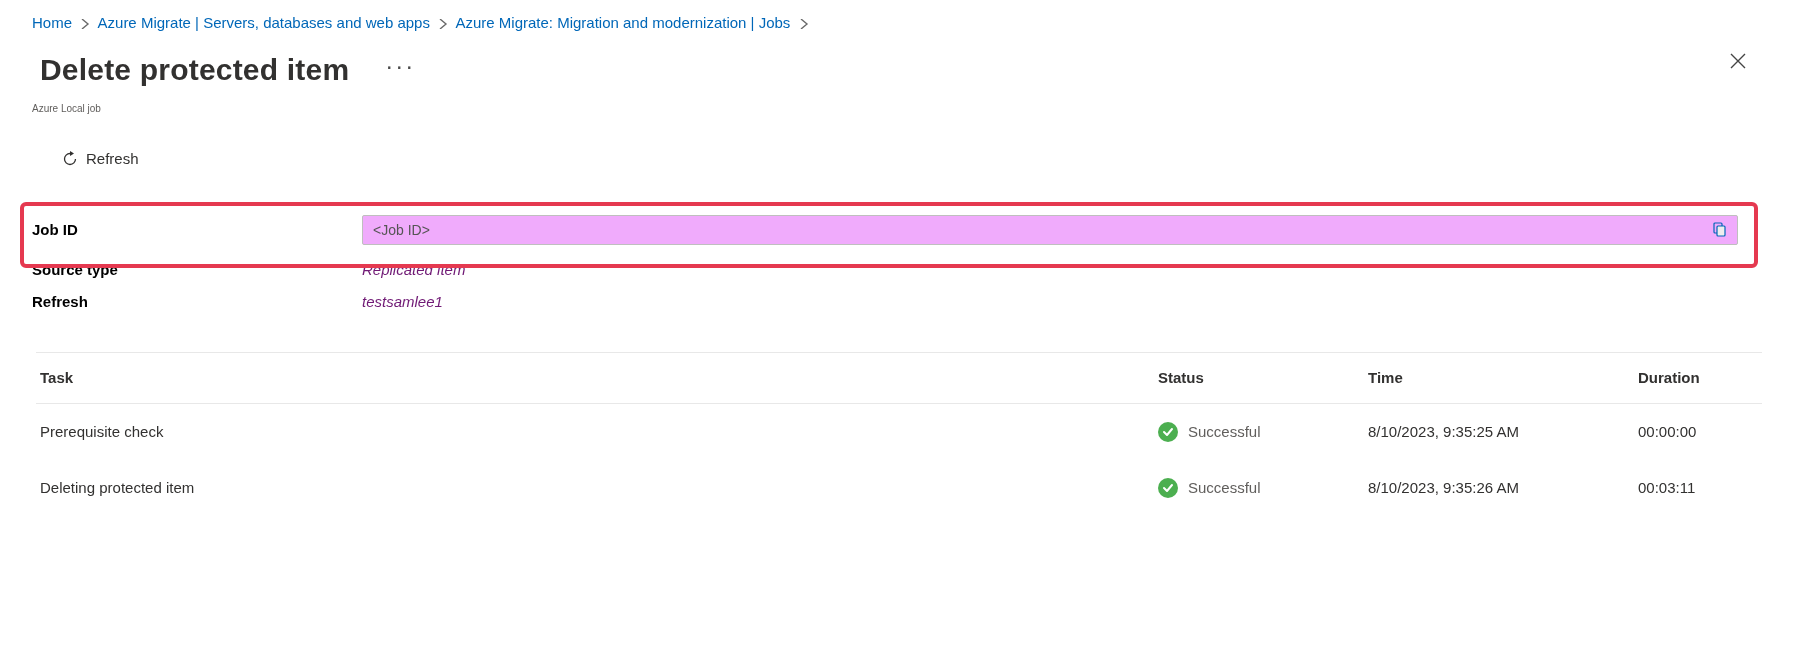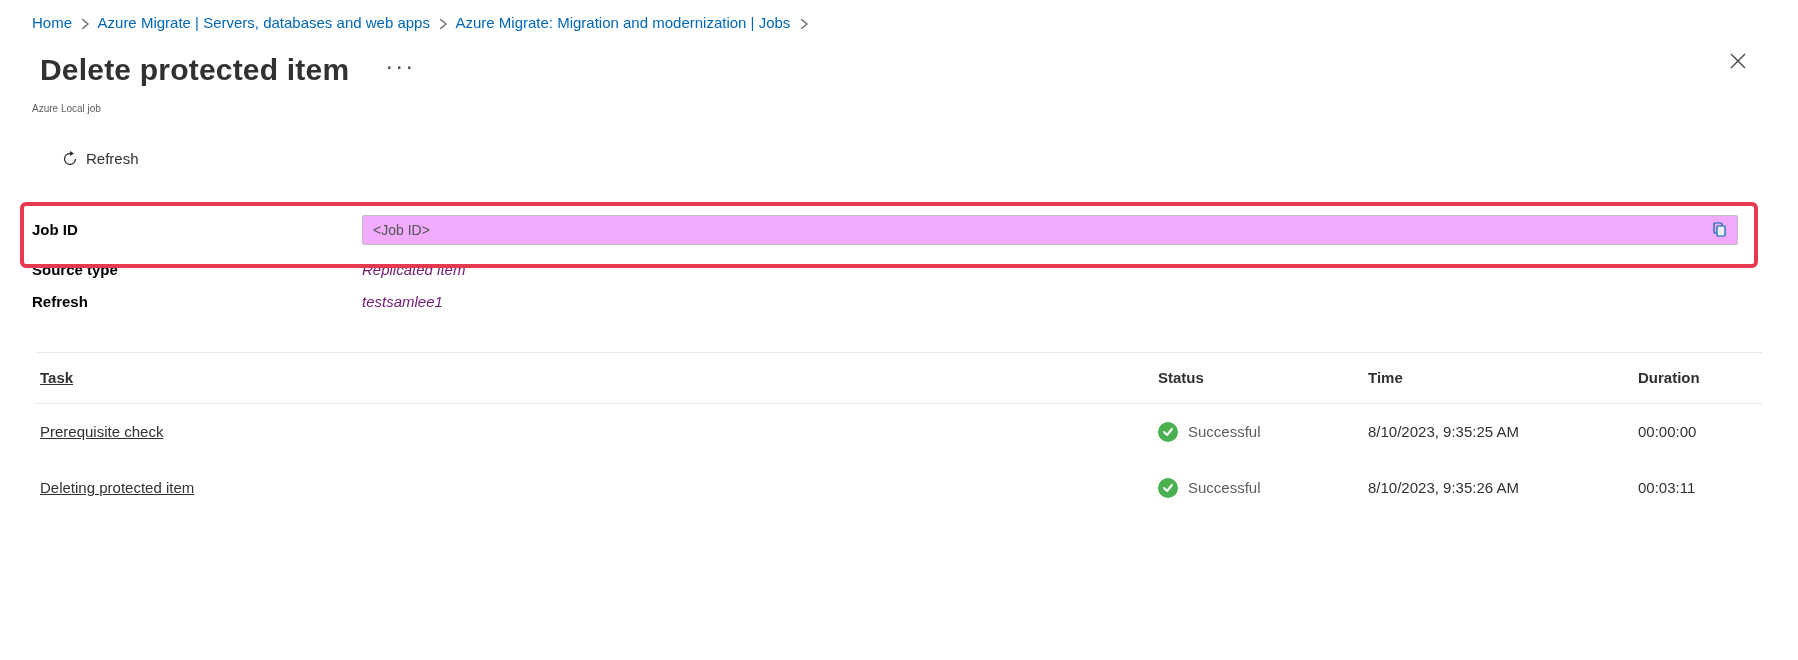--- a/index.html
+++ b/index.html
@@ -167,21 +167,21 @@
     font-weight: 600;
     font-size: 15px;
     color: #323130;
   }
   .trow {
     height: 56px;
     font-size: 15px;
     color: #323130;
     border-bottom: none;
   }
-  .col-task   { flex: 1; text-decoration: underline; }
+  .col-task   { flex: 1; }
   .col-status { width: 210px; display: flex; align-items: center; }
   .col-time   { width: 270px; }
   .col-dur    { width: 120px; }
   .thead .col-task, .thead .col-status, .thead .col-time, .thead .col-dur {
     display: flex; align-items: center;
   }
   .status-cell {
     display: flex;
     align-items: center;
     color: #605e5c;

